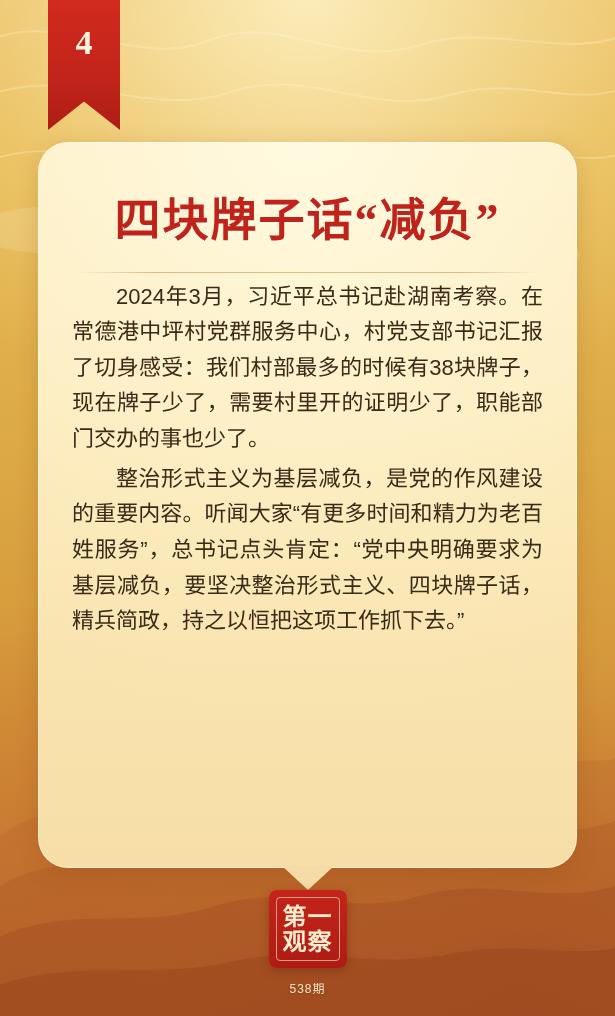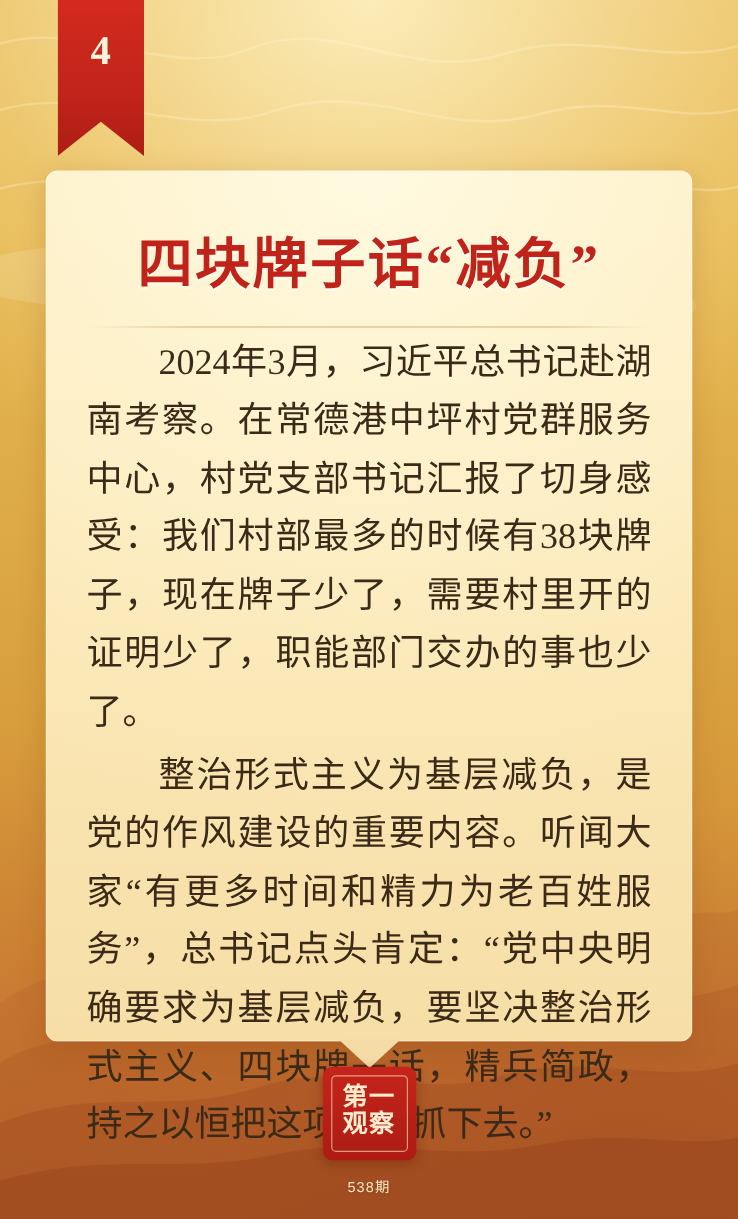--- a/index.html
+++ b/index.html
@@ -72,21 +72,21 @@
   }
 
   
   .card {
     position: absolute;
     left: 38px;
     top: 142px;
     width: 539px;
     height: 726px;
     box-sizing: border-box;
-    border-radius: 10px;
+    border-radius: 30px;
     background:
       radial-gradient(ellipse 120% 80% at 50% 0%, rgba(255, 250, 225, .95) 0%, rgba(255, 243, 206, .75) 40%, rgba(253, 235, 186, .55) 70%, rgba(250, 228, 172, .45) 100%),
       linear-gradient(180deg, #fdf3d4 0%, #fbeec6 35%, #f8e3b2 70%, #f4d9a2 100%);
     box-shadow: 0 6px 22px rgba(140, 70, 20, .22), inset 0 0 0 1px rgba(255,255,255,.45);
     padding: 34px 34px 35px 34px;
   }
   .card::after {
     
     content: "";
     position: absolute;
@@ -114,25 +114,25 @@
   .divider {
     width: 100%;
     height: 1px;
     margin: 22px 0 6px 0;
     background: linear-gradient(90deg, rgba(193,140,60,0) 0%, rgba(193,140,60,.55) 18%, rgba(193,140,60,.55) 82%, rgba(193,140,60,0) 100%);
   }
 
   .body-text p {
     margin: 0 0 4px 0;
     color: #3a2a17;
-    font-size: 30px;
+    font-size: 22px;
     line-height: 1.62;
     text-indent: 2em;
     text-align: justify;
-    font-family: Liberation Serif, serif;
+    font-family: Liberation Sans, sans-serif;
   }
 
   
   .seal-wrap {
     position: absolute;
     left: 0; right: 0;
     bottom: 20px;
     text-align: center;
   }
   .seal {
@@ -148,26 +148,26 @@
   .seal-inner {
     position: absolute;
     inset: 7px;
     border: 1px solid rgba(253, 236, 205, .6);
     border-radius: 4px;
     display: flex;
     align-items: center;
     justify-content: center;
   }
   .seal-text {
-    font-size: 21px;
+    font-size: 24px;
     line-height: 1.05;
     font-weight: bold;
     letter-spacing: 1px;
     writing-mode: horizontal-tb;
-    font-family: Liberation Mono, monospace;
+    font-family: Liberation Sans, sans-serif;
     white-space: pre-line;
     text-align: center;
   }
   .issue {
     margin-top: 7px;
     color: #f6e6c2;
     font-size: 12px;
     letter-spacing: 1px;
     font-family: "Liberation Sans", sans-serif;
     text-shadow: 0 1px 2px rgba(120,50,15,.5);

